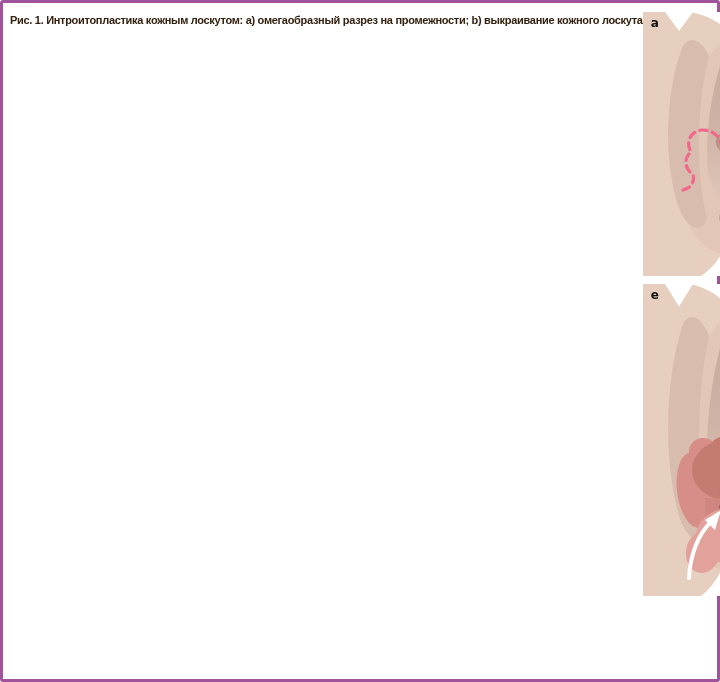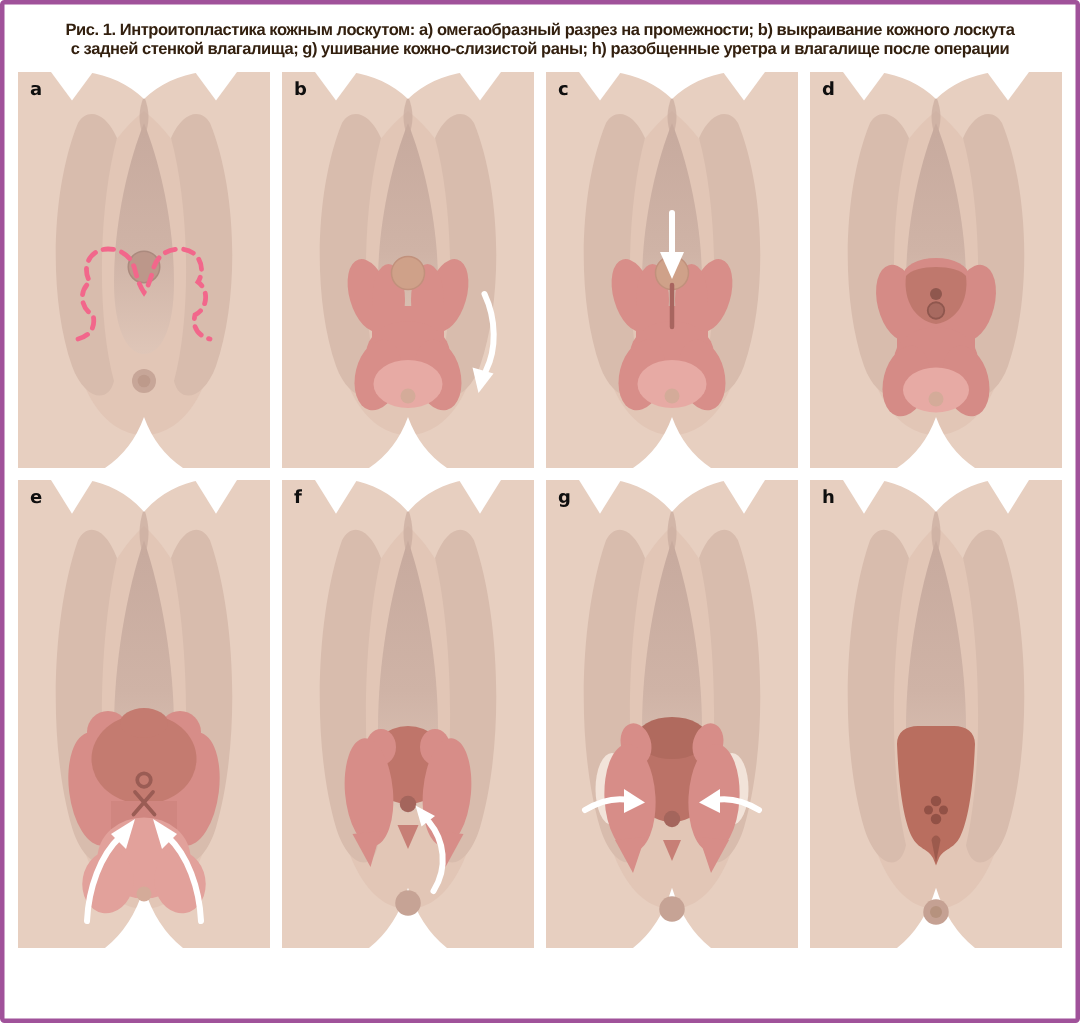--- a/index.html
+++ b/index.html
@@ -1,18 +1,18 @@
 <!DOCTYPE html>
 <html><head>
 <meta charset="utf-8">
 <style>
   html,body{margin:0;padding:0;background:#ffffff;}
   body{width:720px;height:682px;font-family:"Liberation Sans",sans-serif;}
   .frame{box-sizing:border-box;width:720px;height:682px;border:3px solid #a0529a;border-radius:3px;
-         background:#ffffff;padding:9px 7px 6px;display:flex;flex-direction:column;}
+         background:#ffffff;padding:9px 7px 6px;display:flex;flex-direction:row;}
   .caption{text-align:center;margin:2px 0 7px;}
   .cap-line{font-weight:bold;font-size:11px;line-height:13.4px;color:#33200f;
             letter-spacing:-0.3px;white-space:nowrap;}
   .panels{display:grid;grid-template-columns:repeat(4,168px);grid-template-rows:264px 312px;
           gap:8px 8px;justify-content:center;}
   .panel{position:relative;background:#ffffff;}
   .panel svg{display:block;width:168px;height:100%;}
   .plabel{position:absolute;top:4px;left:8px;font-family:"DejaVu Sans","Liberation Sans",sans-serif;
           font-weight:bold;font-size:12px;color:#0f0f0f;}
   .defs-holder{position:absolute;width:0;height:0;overflow:hidden;}
@@ -39,21 +39,20 @@
       <path d="M118,0 L146,0 L132,19 Z" fill="#ffffff"></path>
       <path d="M58,264 Q76,252 84,230 Q92,252 110,264 Z" fill="#ffffff"></path>
     </symbol>
   </defs>
 </svg>
 
 <div class="frame">
 
   <div class="caption">
     <div class="cap-line">Рис. 1. Интроитопластика кожным лоскутом: a) омегаобразный разрез на промежности; b) выкраивание кожного лоскута</div>
-    <div class="cap-line">с задней стенкой влагалища; g) ушивание кожно-слизистой раны; h) разобщенные уретра и влагалище после операции</div>
   </div>
 
   <div class="panels">
 
     <div class="panel">
       <svg viewBox="0 0 168 264">
         <use href="#bodysym" width="168" height="264"></use>
         <circle cx="84" cy="130" r="10.5" fill="#bc978a" stroke="#ab8a7e" stroke-width="1"></circle>
         <path d="M40,178 C48,176 52,170 50,162 C42,158 40,146 48,140 C42,130 48,118 60,118 C70,118 76,124 78,132 C80,140 82,144 84,147 C86,144 88,140 90,132 C92,124 98,118 108,118 C120,118 126,130 120,140 C128,146 126,158 118,162 C116,170 120,176 128,178" fill="none" stroke="#f2678b" stroke-width="3.2" stroke-dasharray="7 5.5" stroke-linecap="round"></path>
         <circle cx="84" cy="206" r="8" fill="#c7a698"></circle>

